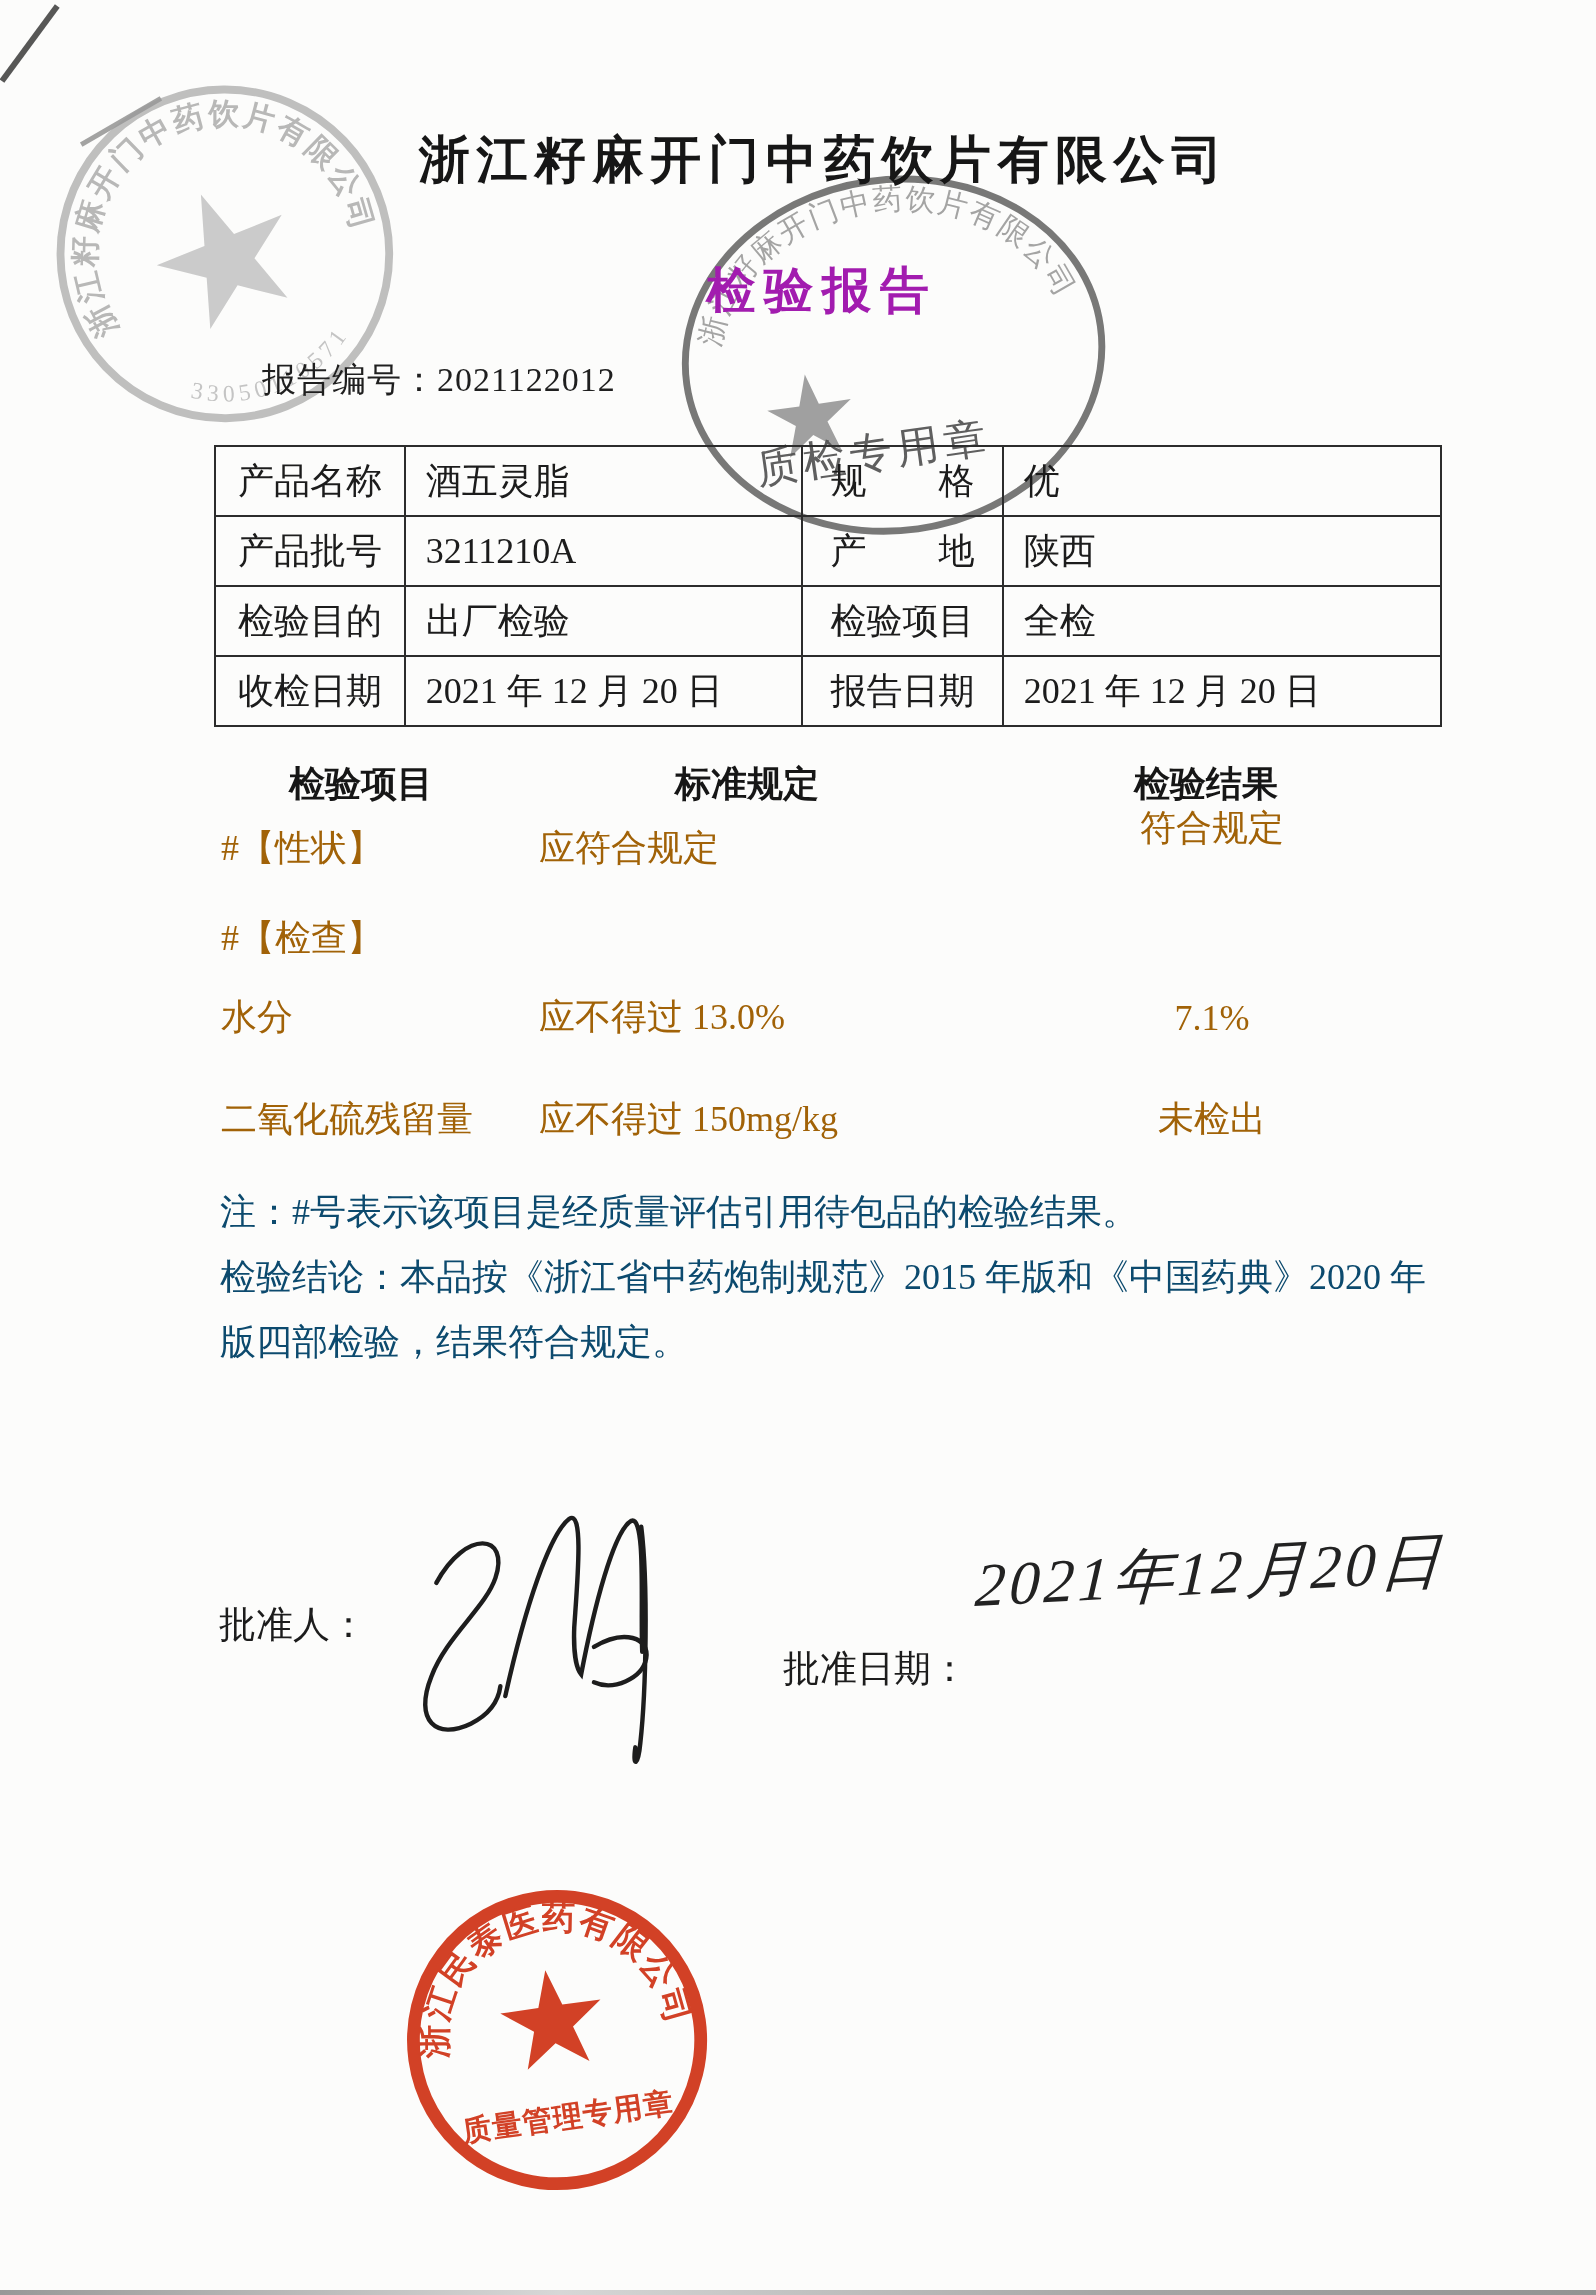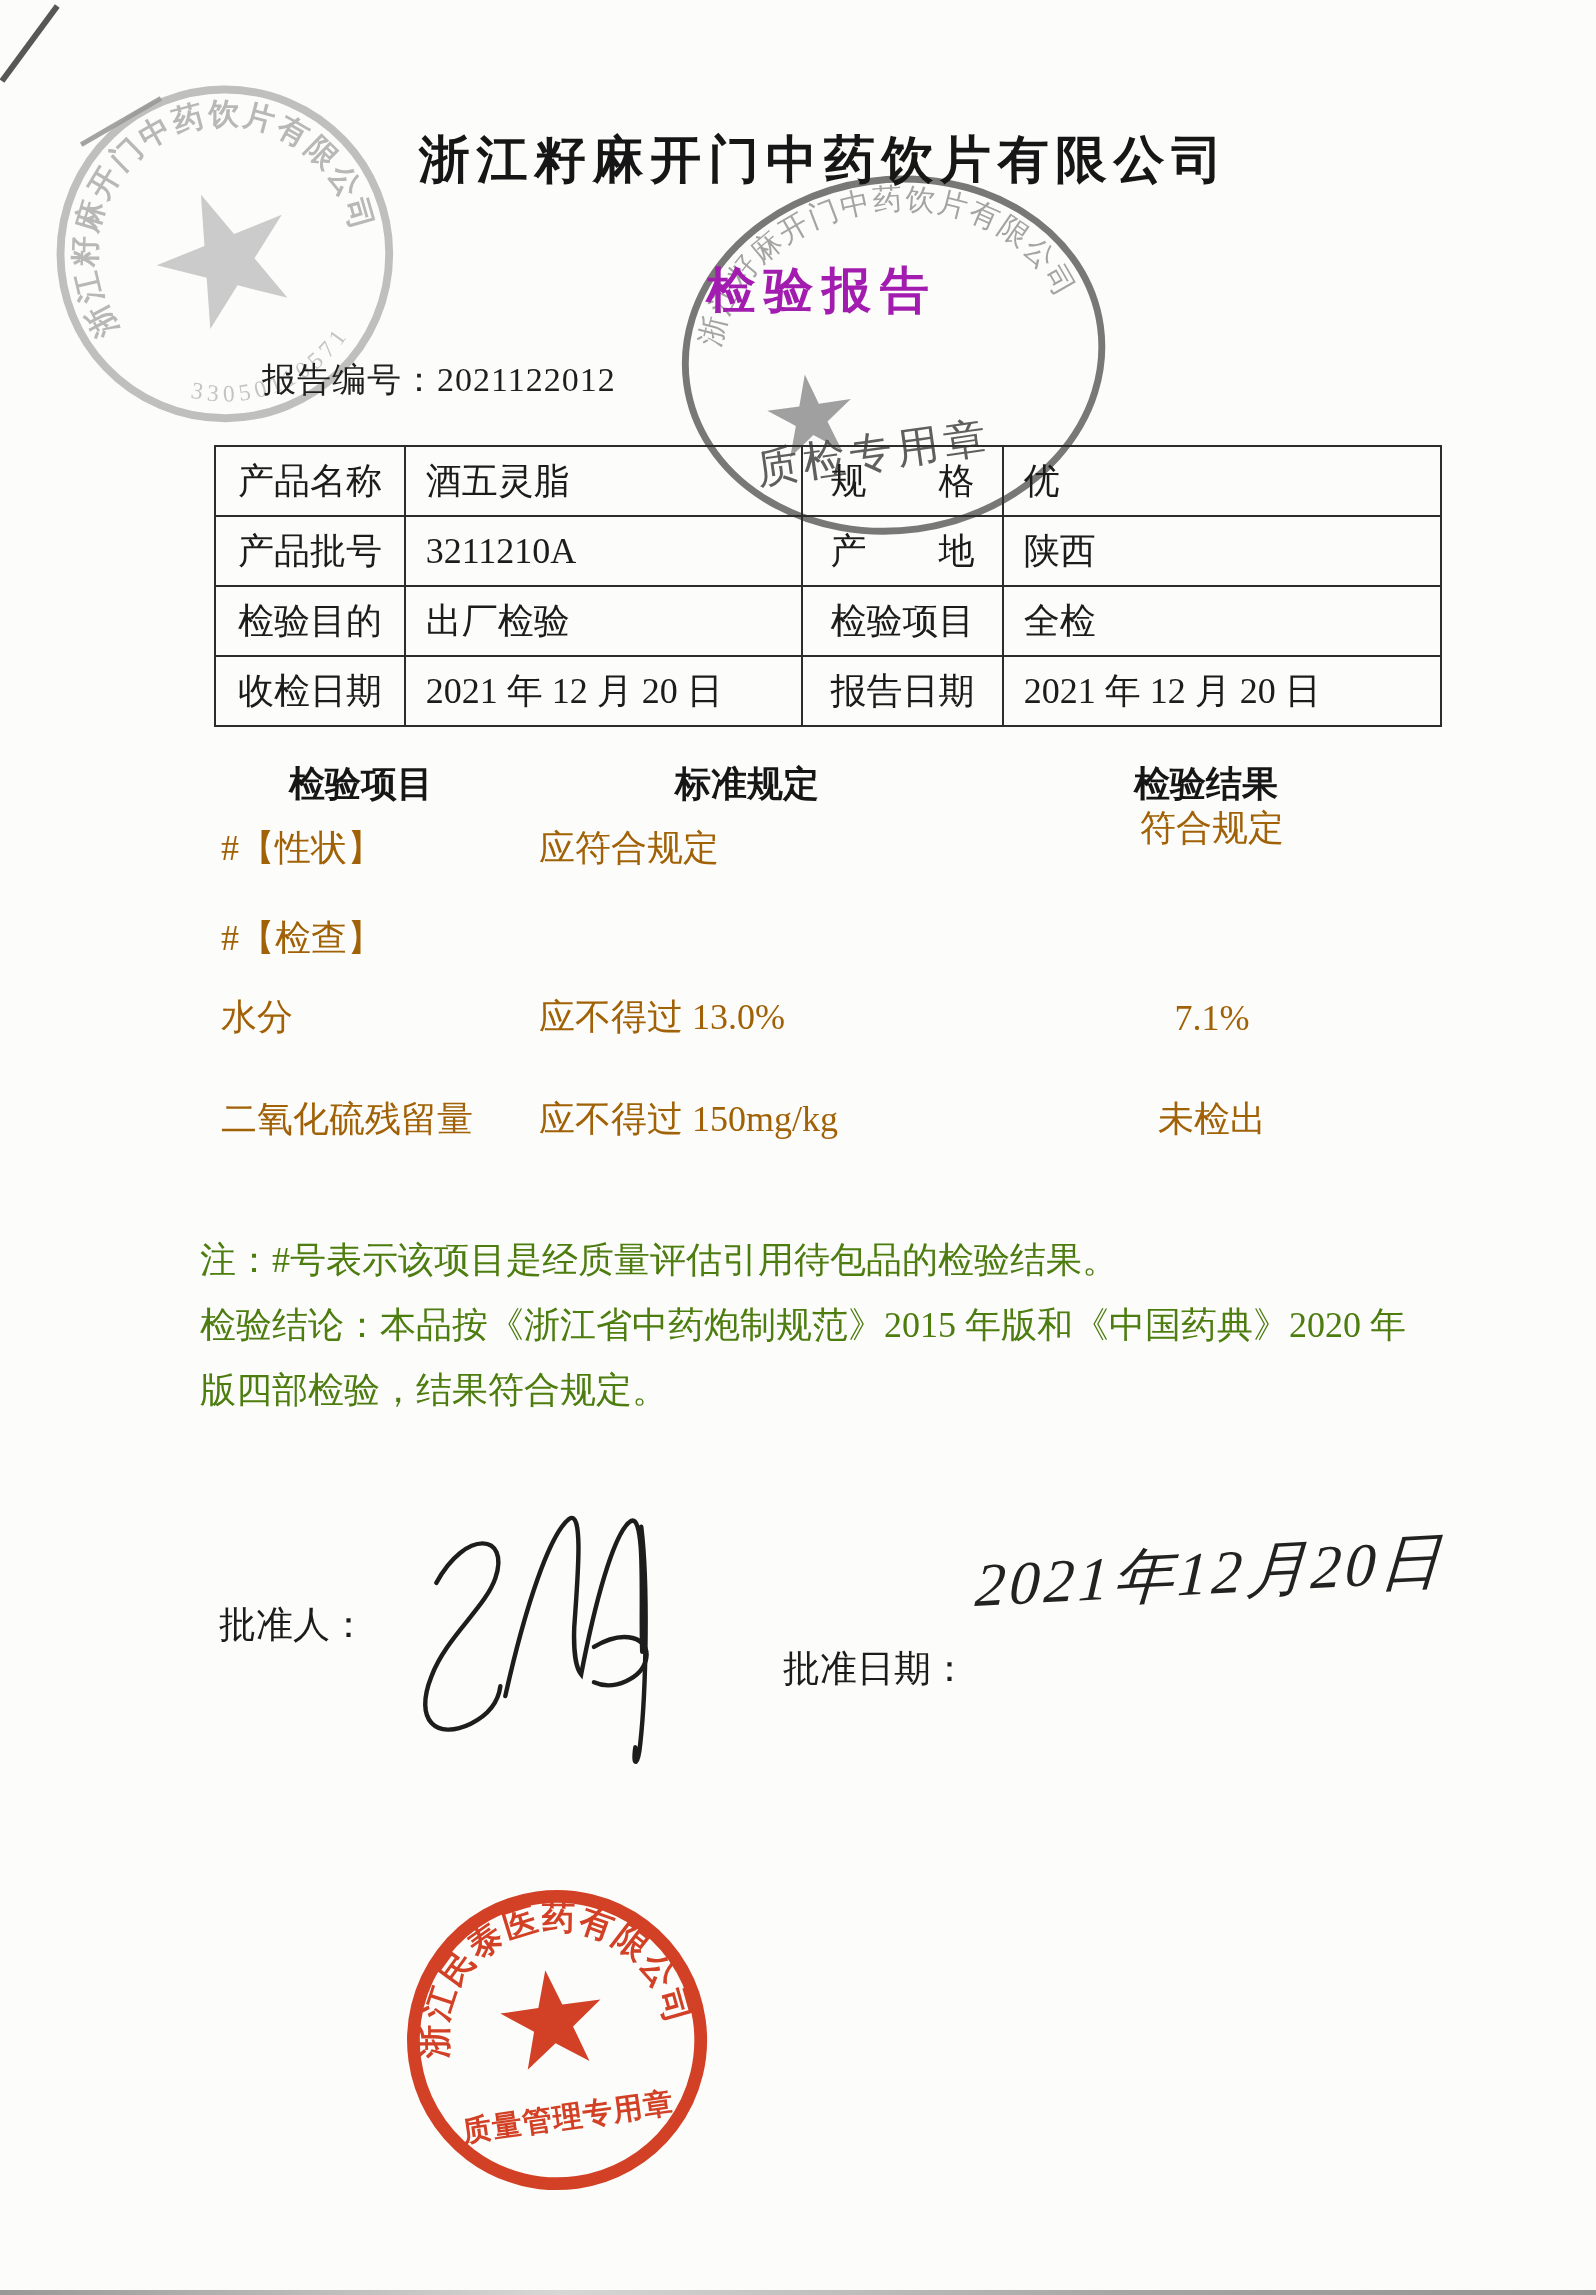--- a/index.html
+++ b/index.html
@@ -42,21 +42,21 @@
   .res-head span{
     position:absolute;transform:translateX(-50%);
     font-size:36px;font-weight:700;white-space:nowrap;color:#161616;
   }
   .res-row{position:absolute;left:0;top:0;width:100%;height:0;z-index:3;}
   .res-row span{position:absolute;font-size:36px;white-space:nowrap;color:#a16207;}
   .res-item{left:221px;}
   .res-std{left:539px;}
   .res-result{left:1084px;width:256px;text-align:center;}
   
-  .note-line{left:200px;font-size:36px;white-space:nowrap;color:#4d7c0f;z-index:3;margin-top:48px;}
+  .note-line{left:220px;font-size:36px;white-space:nowrap;color:#0c4a6e;z-index:3;}
   
   .app-label{font-size:37px;white-space:nowrap;z-index:3;color:#1c1c1c;}
   .hand-date{
     top:1533px;left:975px;width:453px;
     font-size:61px;font-style:italic;letter-spacing:3.9px;white-space:nowrap;
     transform:rotate(-3deg) skewX(-6deg);
     color:#222;z-index:3;
   }
   
   .seal{position:absolute;z-index:2;}

